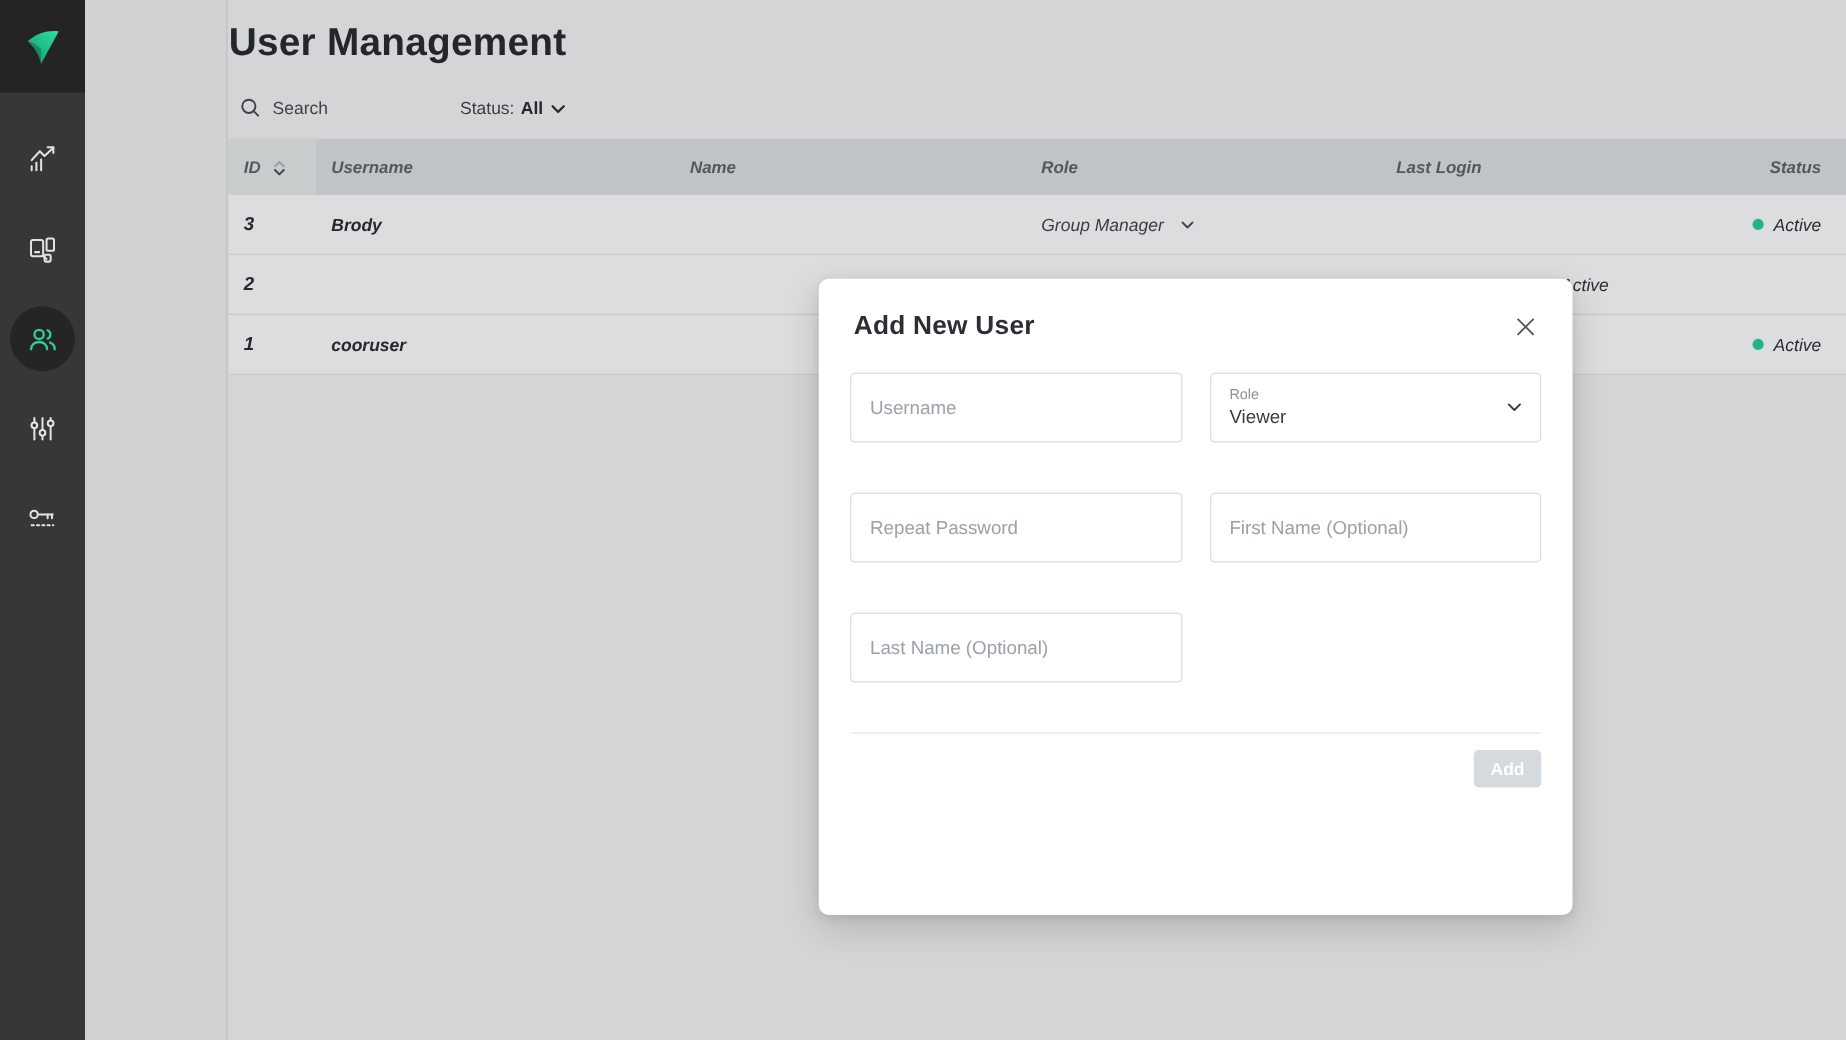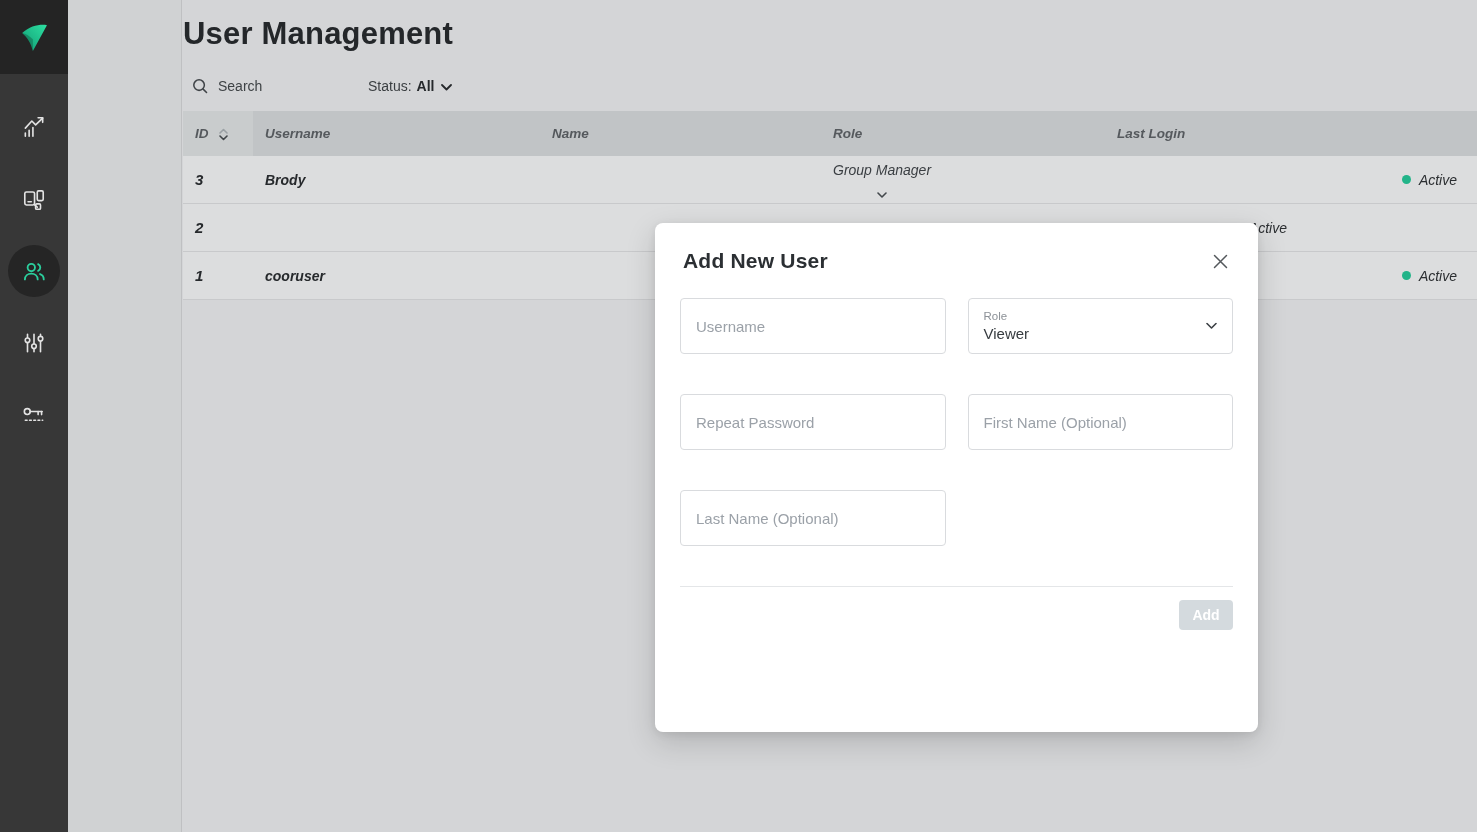--- a/index.html
+++ b/index.html
@@ -44,21 +44,21 @@
   .t-head { height:45px; background:#c1c4c6; color:#55595d; font-size:13.5px; font-weight:700; }
   .t-head .cell { padding-left:12px; display:flex; align-items:center; height:100%; }
   .t-head .cell-id { background:#c9cccd; gap:10px; }
   .t-head .cell-status, .t-row .cell-status { justify-content:flex-end; padding-right:20px; padding-left:0; }
   .sort-icon { display:flex; flex-direction:column; gap:1px; cursor:pointer; margin-top:1px; }
 
   .t-row { height:48px; background:#dcddde; border-bottom:1px solid #c8c9cb; }
   .t-row .cell { padding-left:12px; display:flex; align-items:center; height:100%; font-size:14px; color:#2c2f32; }
   .t-row .cell-id { font-weight:700; font-size:15px; color:#26292c; }
   .t-row .cell-username { font-weight:700; color:#26292c; }
-  .role-select { display:flex; align-items:center; gap:14px; cursor:pointer; color:#3a3e42;flex-direction:column; }
+  .role-select { display:flex; align-items:center; gap:14px; cursor:pointer; color:#3a3e42; }
   .status-dot { width:9px; height:9px; border-radius:50%; background:#22b489; margin-right:8px; flex:0 0 auto; }
 
   
   .modal {
     position:absolute; left:655px; top:223px; width:603px; height:509px;
     background:#ffffff; border-radius:8px; z-index:20;
     box-shadow:0 10px 30px rgba(0,0,0,.16), 0 2px 8px rgba(0,0,0,.08);
     padding:24px 25px 0 25px;
   }
   .modal-header { display:flex; align-items:center; justify-content:space-between; padding:2px 3px 0 3px; }
@@ -173,20 +173,21 @@
             </svg>
           <svg width="9" height="6" viewBox="0 0 9 6" fill="none" stroke="#41464a" stroke-width="1.6" stroke-linecap="round" stroke-linejoin="round">
               <path d="M1 1l3.5 3.5L8 1"></path>
             </svg>
         </span>
       </div>
       <div class="cell">Username</div>
       <div class="cell">Name</div>
       <div class="cell">Role</div>
       <div class="cell">Last Login</div>
+      <div class="cell cell-status">Status</div>
     </div>
 
     <div class="t-row">
       <div class="cell cell-id">3</div>
       <div class="cell cell-username">Brody</div>
       <div class="cell"></div>
       <div class="cell">
         <span class="role-select">
           <span>Group Manager</span>
           <svg width="10" height="6" viewBox="0 0 10 6" fill="none" stroke="#43484c" stroke-width="1.6" stroke-linecap="round" stroke-linejoin="round">

